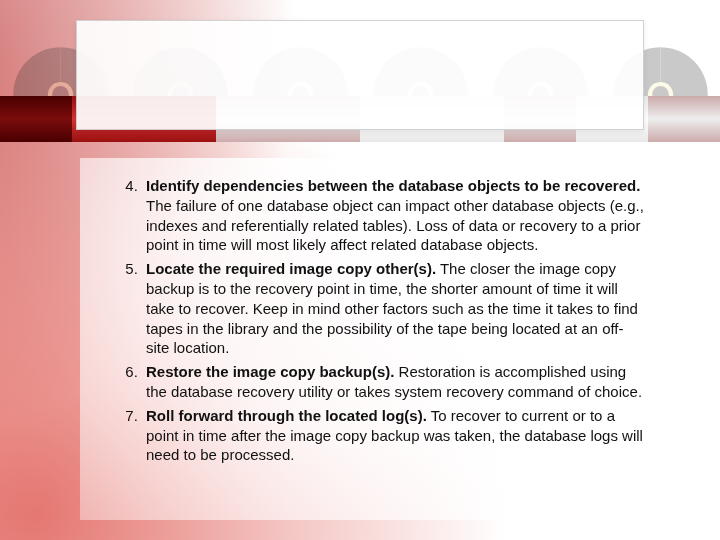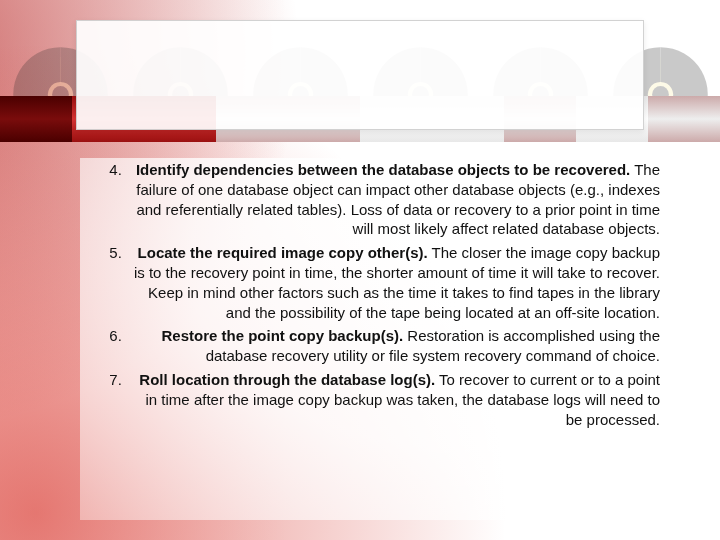--- a/index.html
+++ b/index.html
@@ -98,24 +98,23 @@
     position: absolute;
     left: 96px;
     right: 60px;
     top: 160px;
     z-index: 4;
     font-size: 15px;
     line-height: 1.32;
     color: #111;
   }
   ol.steps {
-    margin: 0;
+    margin: 16px;
     padding: 0 0 0 30px;
     list-style: decimal;
-    text-align: right;
   }
   ol.steps > li {
     margin: 0 0 4px 0;
     padding-left: 4px;
   }
   ol.steps > li::marker {
     font-weight: 400;
   }
   .lead { font-weight: 700; }
 </style>
@@ -208,19 +207,19 @@
 
 <div class="list-wrap">
   <ol class="steps" start="4">
     <li>
       <span class="lead">Identify dependencies between the database objects to be recovered.</span><span> The failure of one database object can impact other database objects (e.g., indexes and referentially related tables). Loss of data or recovery to a prior point in time will most likely affect related database objects.</span>
     </li>
     <li>
       <span class="lead">Locate the required image copy other(s).</span><span> The closer the image copy backup is to the recovery point in time, the shorter amount of time it will take to recover. Keep in mind other factors such as the time it takes to find tapes in the library and the possibility of the tape being located at an off-site location.</span>
     </li>
     <li>
-      <span class="lead">Restore the point copy backup(s).</span><span> Restoration is accomplished using the database recovery utility or file system recovery command of choice.</span>
-    </li>
-    <li>
-      <span class="lead">Roll location through the database log(s).</span><span> To recover to current or to a point in time after the image copy backup was taken, the database logs will need to be processed.</span>
+      <span class="lead">Restore the image copy backup(s).</span><span> Restoration is accomplished using the database recovery utility or takes system recovery command of choice.</span>
+    </li>
+    <li>
+      <span class="lead">Roll forward through the located log(s).</span><span> To recover to current or to a point in time after the image copy backup was taken, the database logs will need to be processed.</span>
     </li>
   </ol>
 </div>
 
 </body></html>

